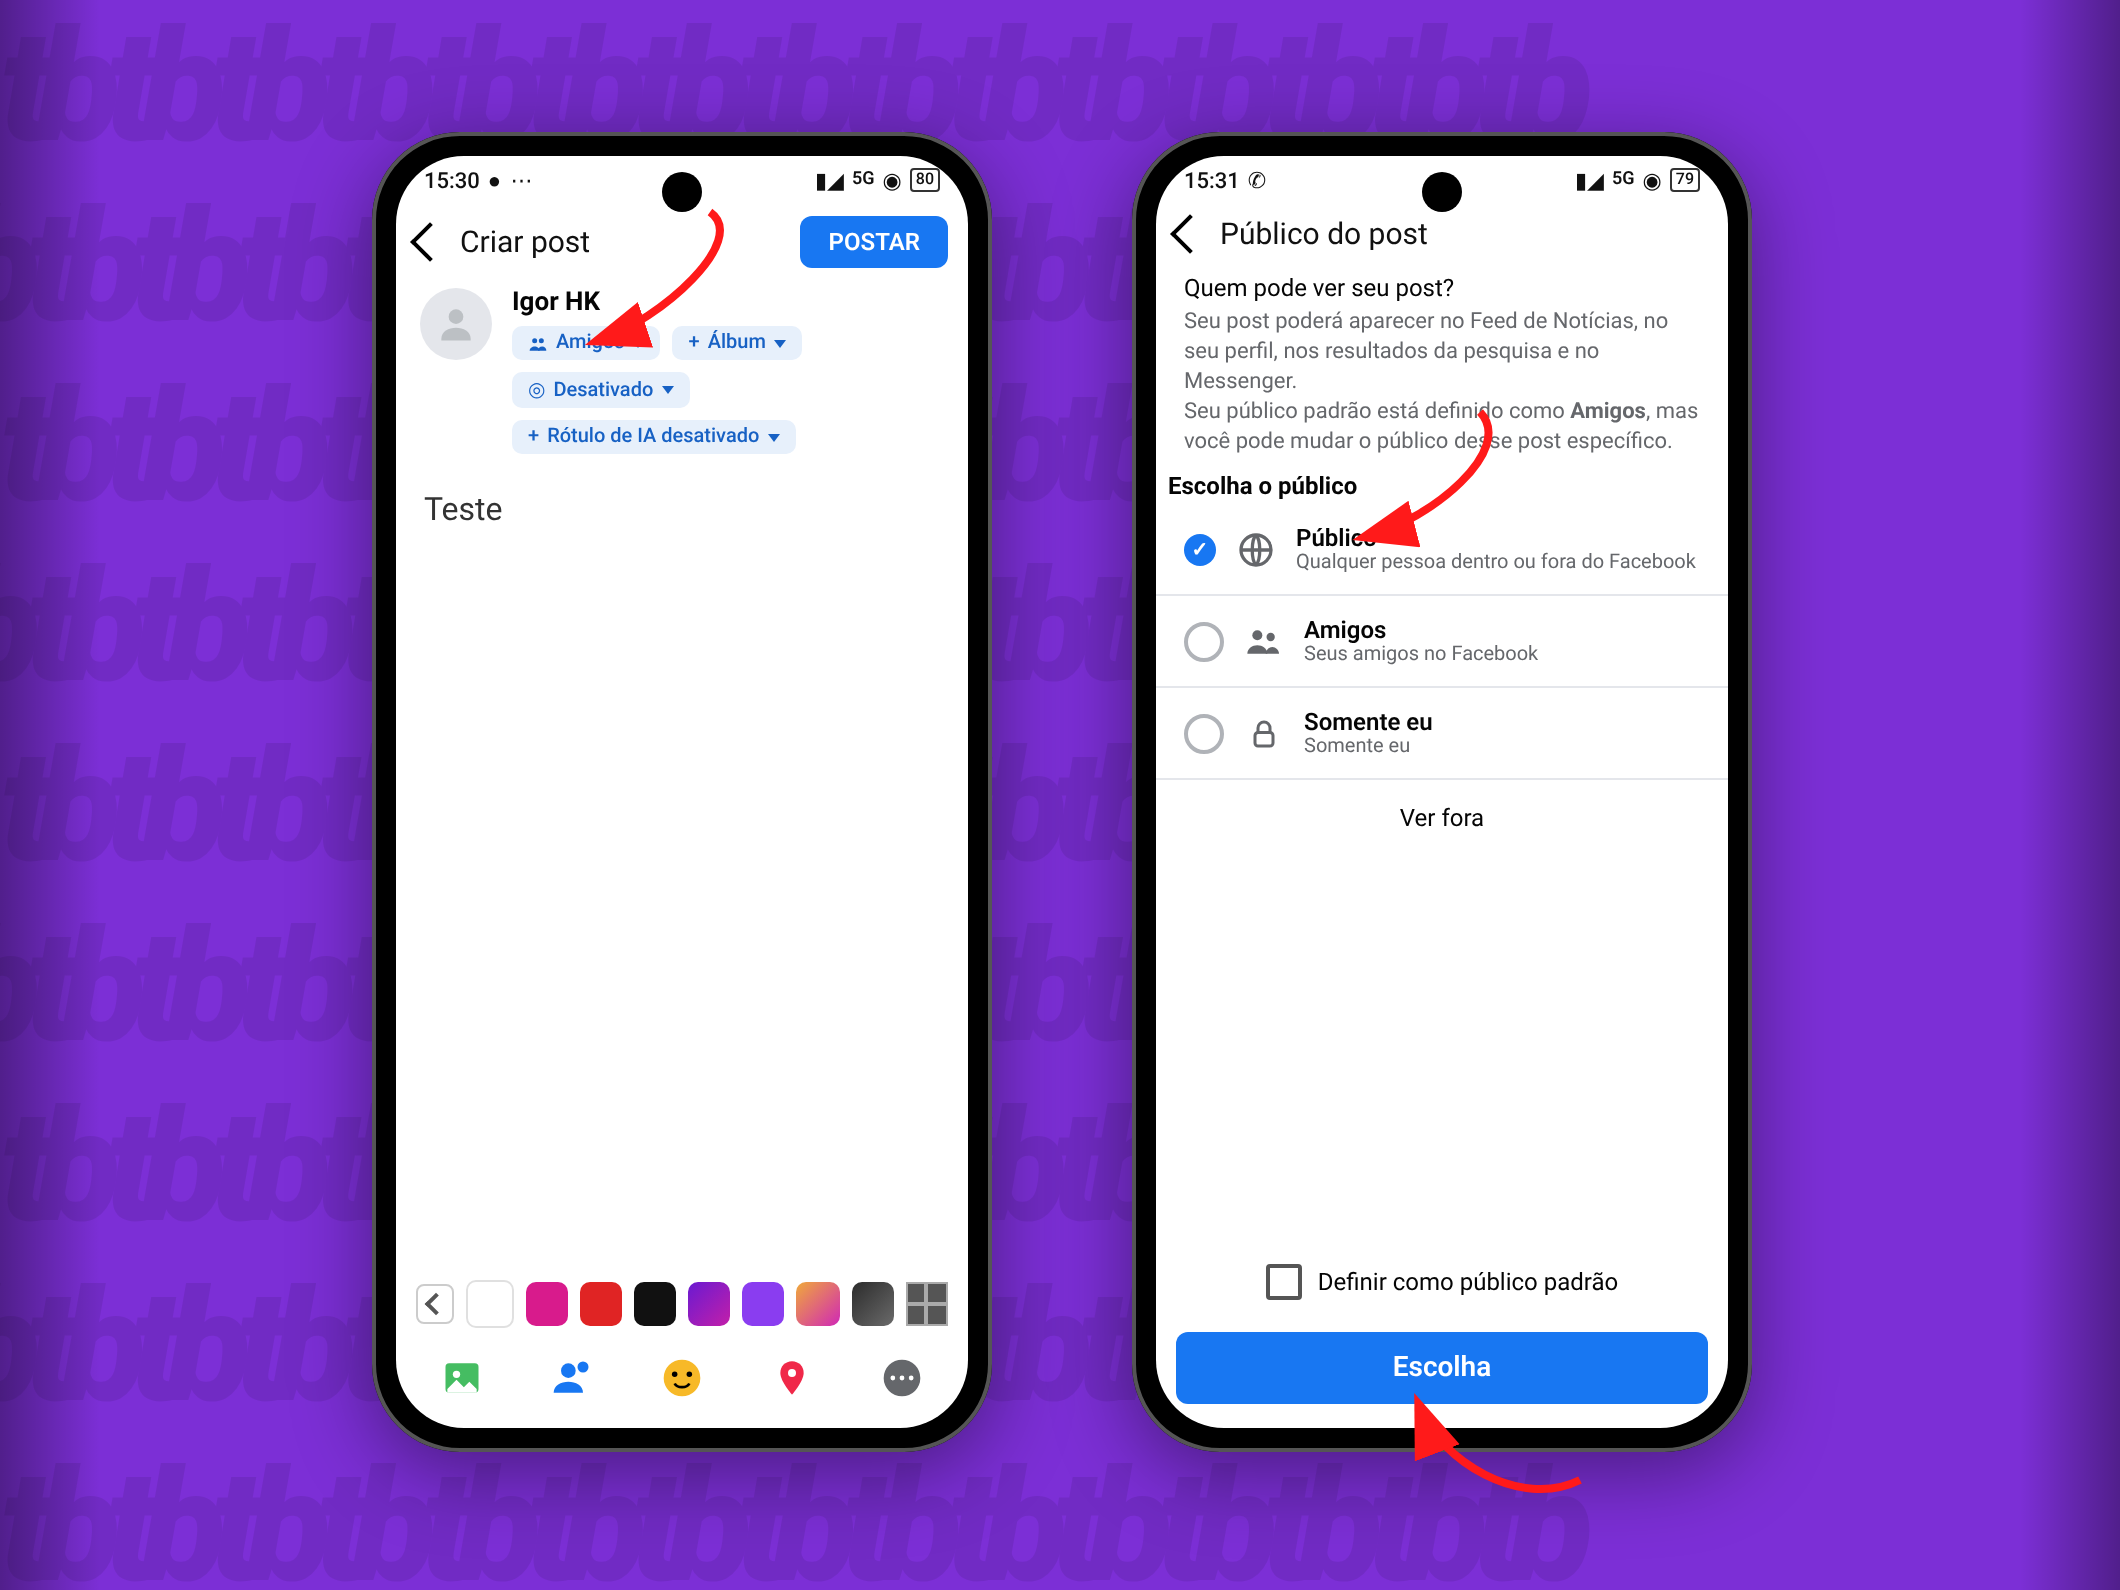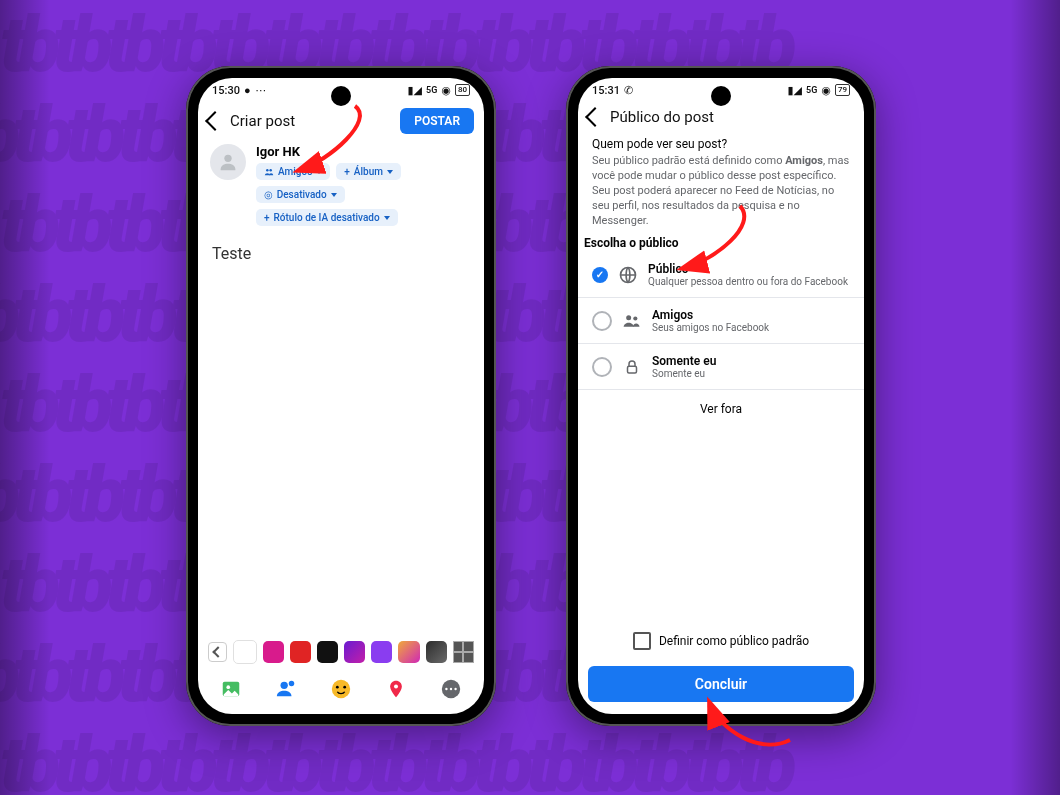--- a/index.html
+++ b/index.html
@@ -234,24 +234,24 @@
         </div>
       </div>
 
       <div class="header">
         <div class="back-chev"></div>
         <div class="h-title">Público do post</div>
       </div>
 
       <div class="explain">
         <div class="q-title">Quem pode ver seu post?</div>
+        <div>Seu post poderá aparecer no Feed de Notícias, no seu perfil, nos resultados da pesquisa e no Messenger.</div>
         <div>
           <span>Seu público padrão está definido como </span><b>Amigos</b><span>, mas você pode mudar o público desse post específico.</span>
         </div>
-        <div>Seu post poderá aparecer no Feed de Notícias, no seu perfil, nos resultados da pesquisa e no Messenger.</div>
       </div>
 
       <div class="section-lbl">Escolha o público</div>
 
       <div class="opt">
         <div class="radio checked"></div>
         <div class="opt-icon">
           <svg viewBox="0 0 24 24" width="20" height="20" fill="none" stroke="#65676b" stroke-width="2">
               <circle cx="12" cy="12" r="9"></circle>
               <path d="M3 12h18M12 3c3 3 3 15 0 18M12 3c-3 3-3 15 0 18"></path>
@@ -296,21 +296,21 @@
 
       <div class="see-more">Ver fora</div>
 
       <div class="flex-spacer"></div>
 
       <div class="default-row">
         <div class="sq"></div>
         <span>Definir como público padrão</span>
       </div>
 
-      <div class="done-btn">Concluir</div>
+      <div class="done-btn">Escolha</div>
     </div>
   </div>
 
   <div class="arrow" style="left:300px;top:100px;">
     <svg width="100" height="90">
         <defs>
           <marker id="ah1" markerWidth="10" markerHeight="10" refX="6" refY="3" orient="auto">
             <path d="M0,0 L8,3 L0,6 Z" fill="#ff1a1a"></path>
           </marker>
         </defs>

